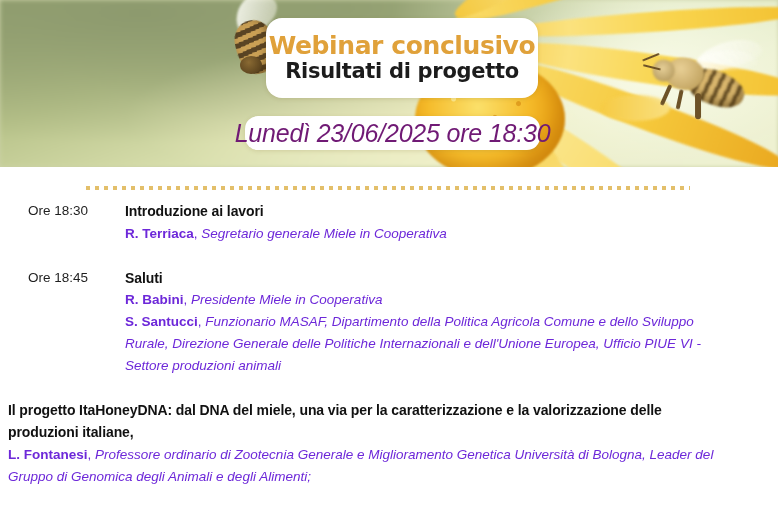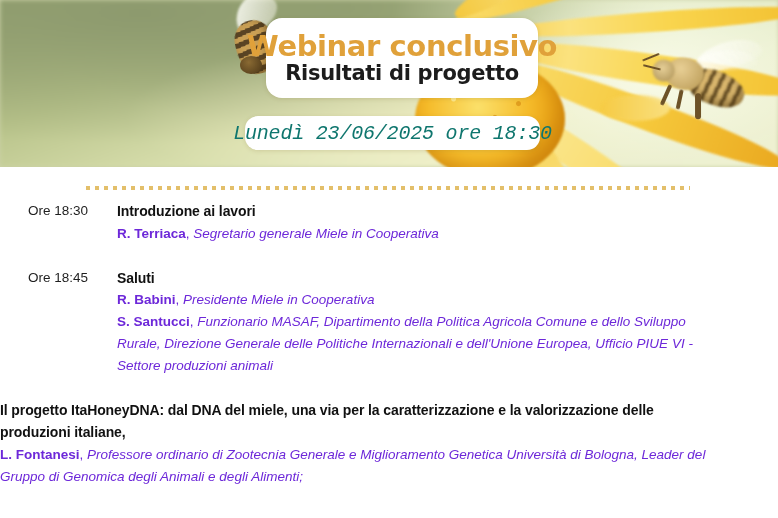--- a/index.html
+++ b/index.html
@@ -190,21 +190,21 @@
     display: flex;
     flex-direction: column;
     align-items: center;
     justify-content: center;
     gap: 1px;
     box-shadow: 0 1px 4px rgba(120,100,40,.18);
   }
   .title-main {
     font-family: "DejaVu Sans", sans-serif;
     font-weight: bold;
-    font-size: 29px;
+    font-size: 25px;
     letter-spacing: -.4px;
     color: #e0a13a;
     line-height: 1.06;
     white-space: nowrap;
   }
   .title-sub {
     font-family: "DejaVu Sans", sans-serif;
     font-weight: bold;
     font-size: 21px;
     letter-spacing: -.3px;
@@ -218,25 +218,25 @@
     left: 245px; top: 116px;
     width: 295px; height: 34px;
     background: #ffffff;
     border-radius: 13px;
     display: flex;
     align-items: center;
     justify-content: center;
     box-shadow: 0 1px 4px rgba(120,100,40,.18);
   }
   .date-text {
-    font-family: Liberation Mono, monospace;
+    font-family: Liberation Sans, sans-serif;
     font-style: italic;
-    font-size: 20px;
+    font-size: 25px;
     letter-spacing: -.2px;
-    color: #0f766e;
+    color: #701a75;
     white-space: nowrap;
   }
 
   
   .agenda {
     position: relative;
     padding: 0;
     background: #fff;
   }
   .dotted-rule {
@@ -265,20 +265,21 @@
     padding-left: 28px;
     box-sizing: border-box;
     font-size: 13.5px;
     color: #1f1f1f;
     line-height: 1.62;
     white-space: nowrap;
   }
   .entry {
     flex: 1 1 auto;
     padding-right: 61px;
+    margin-left: 8px;
   }
   .entry-title {
     font-weight: bold;
     font-size: 14px;
     color: #111;
     line-height: 1.62;
     letter-spacing: -.1px;
   }
   .speaker {
     font-size: 13.5px;

